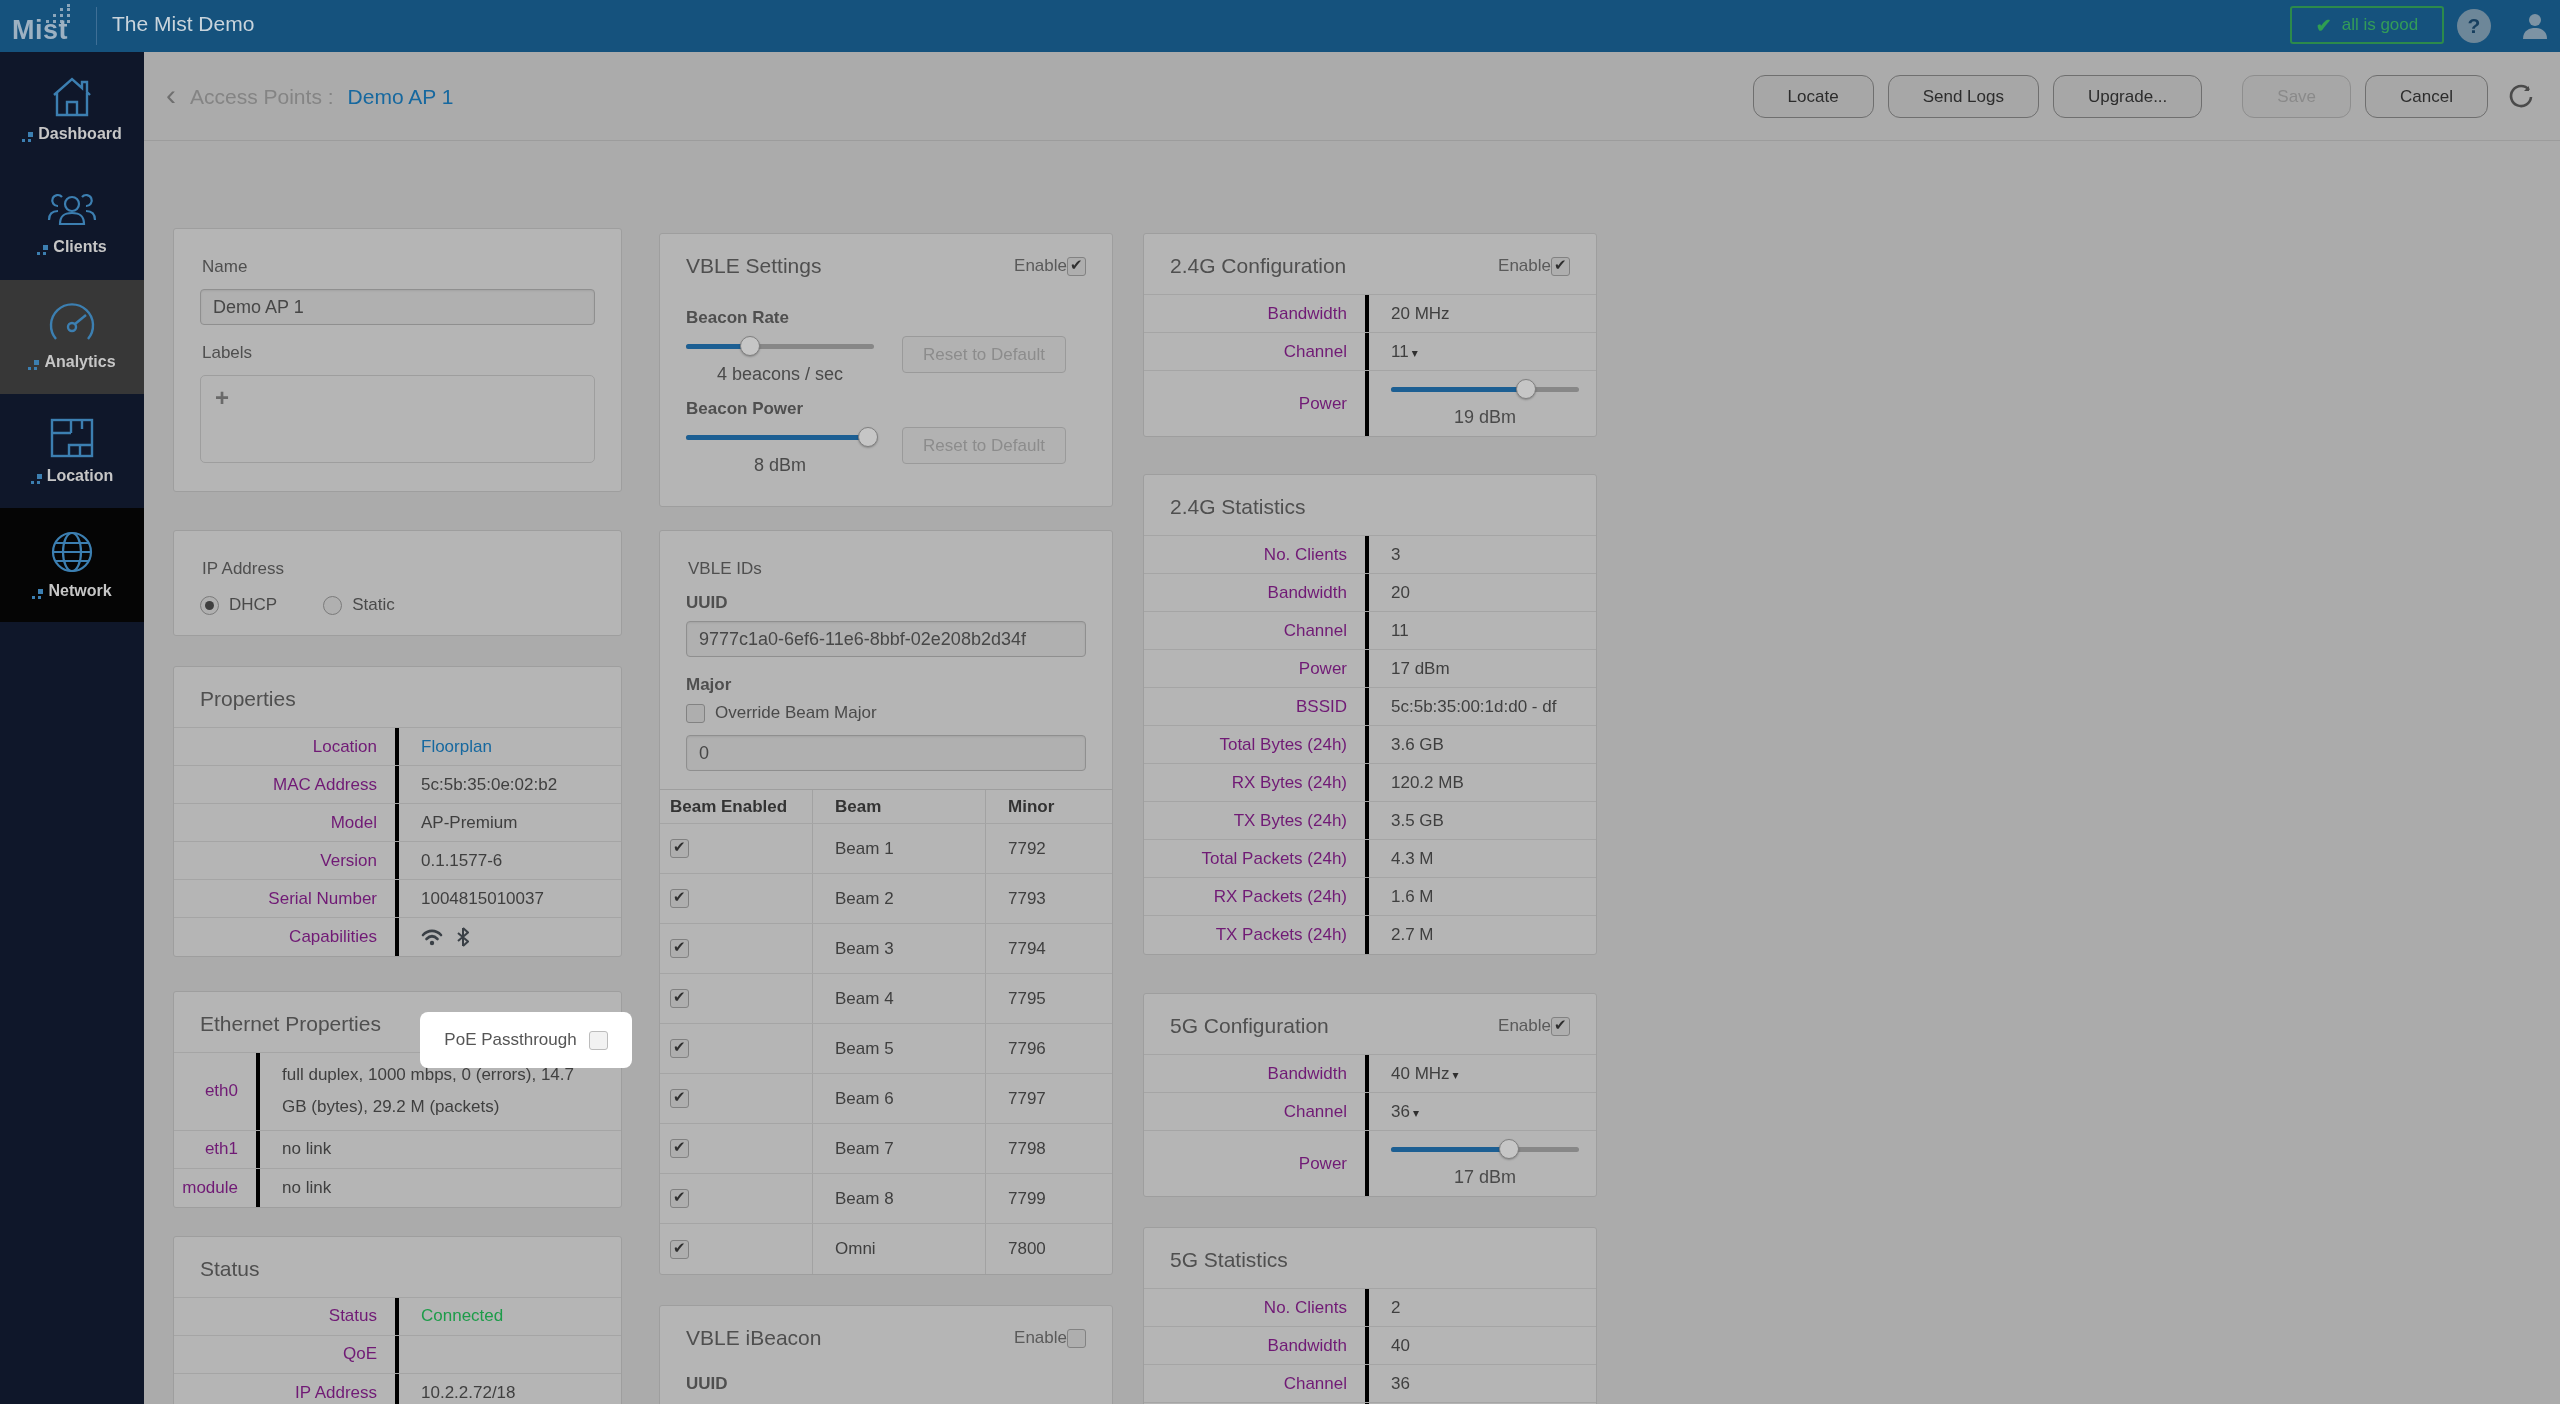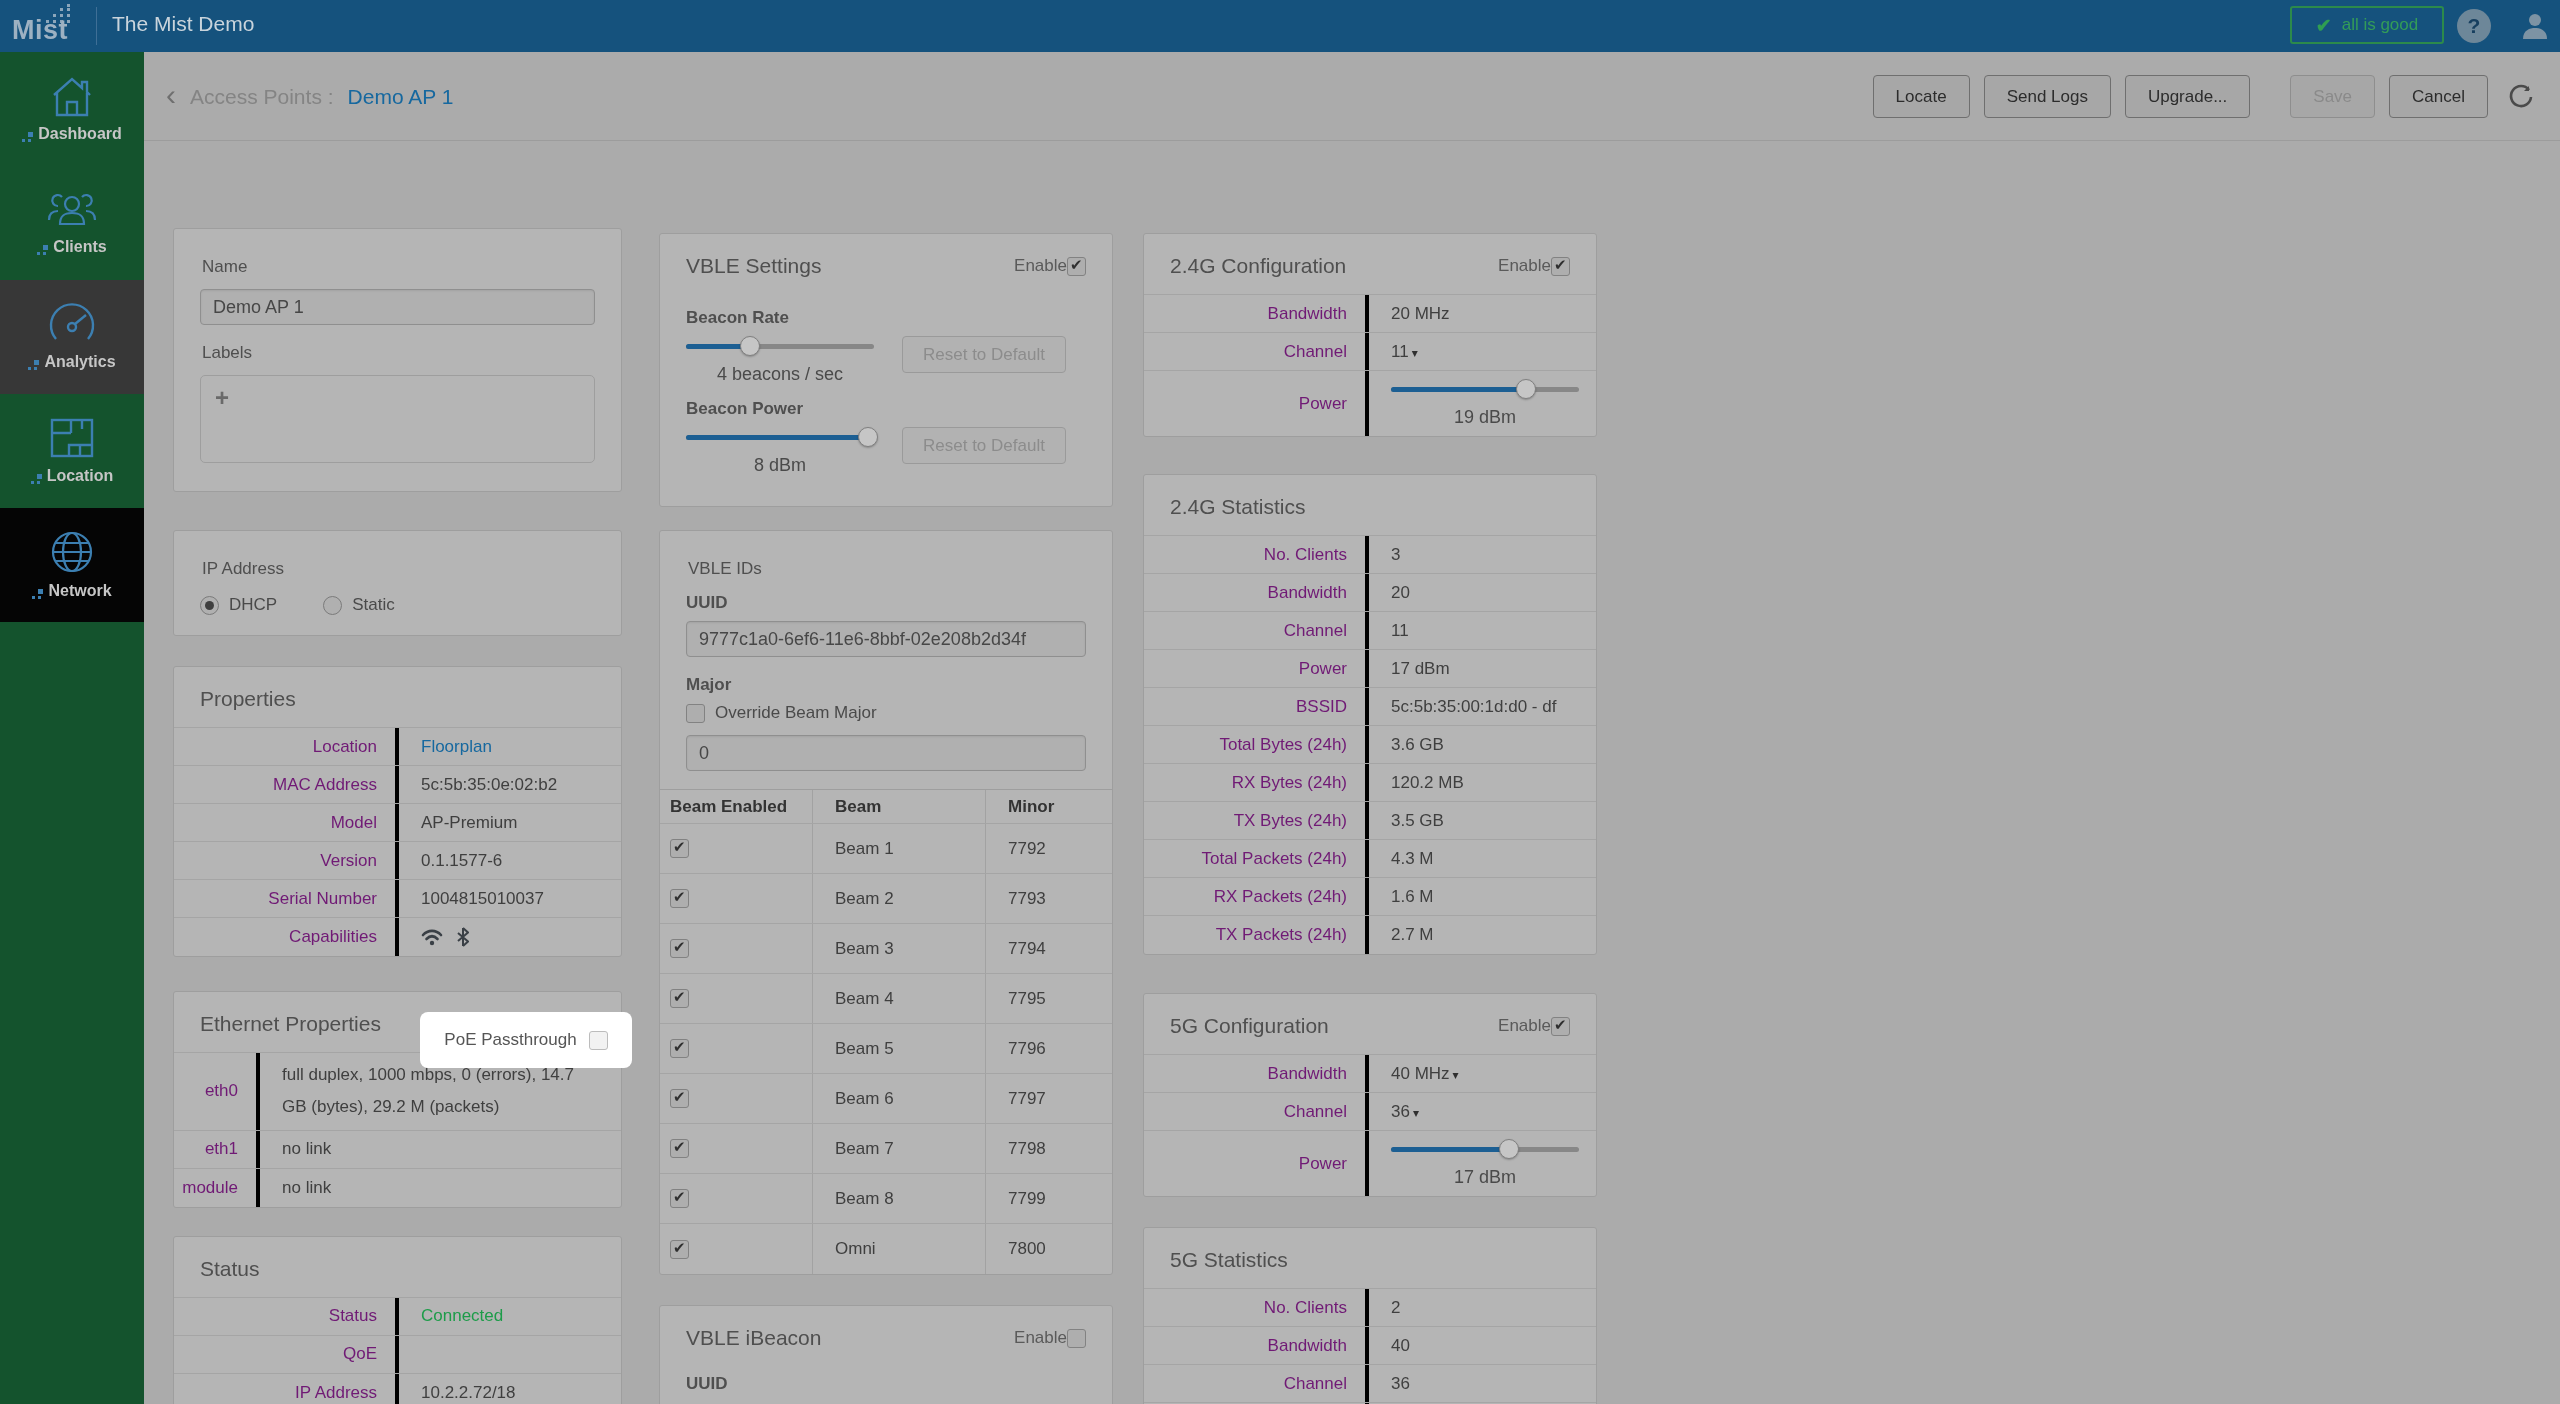--- a/index.html
+++ b/index.html
@@ -14,37 +14,37 @@
   .logo-divider { position:absolute; left:96px; top:7px; width:1px; height:38px; background:#3f6f96; }
   .topbar-title { position:absolute; left:112px; top:12px; font-size:21px; color:#c9d4dc; }
   .status-badge { position:absolute; left:2290px; top:6px; width:154px; height:38px; border:2px solid #2c8a4b; border-radius:3px;
                   display:flex; align-items:center; justify-content:center; gap:10px; color:#339c58; font-size:17px; }
   .status-badge .check { font-size:19px; font-weight:bold; color:#2f9e52; }
   .help-btn { position:absolute; left:2457px; top:9px; width:34px; height:34px; border-radius:50%; background:#6d8799;
               display:flex; align-items:center; justify-content:center; font-size:21px; font-weight:bold; color:#173f5f; }
   .user-btn { position:absolute; left:2518px; top:9px; width:34px; height:34px; }
 
   
-  .sidebar { position:absolute; left:0; top:52px; width:144px; height:1352px; background:#14532d; z-index:20; }
+  .sidebar { position:absolute; left:0; top:52px; width:144px; height:1352px; background:#0f172a; z-index:20; }
   .side-item { width:144px; height:114px; display:flex; flex-direction:column; align-items:center; justify-content:center; gap:8px; cursor:pointer; }
   .side-item.hover { background:#373737; }
   .side-item.active { background:#050505;align-items:center; }
   .side-label { display:flex; align-items:flex-end; gap:4px; color:#c6c6c6; font-size:16px; font-weight:bold; }
   .side-icon { display:block; }
 
   
   .content { position:absolute; left:144px; top:52px; width:2416px; height:1352px; background:#ababab; }
   .page-header { position:absolute; left:0; top:0; width:2416px; height:89px; border-bottom:1px solid #9c9c9c;
                  display:flex; align-items:center; }
   .breadcrumb { position:absolute; left:22px; top:0; height:89px; display:flex; align-items:center; gap:14px; }
   .crumb-chevron { font-size:30px; color:#6f6f6f; line-height:1; margin-top:-4px; cursor:pointer; }
   .crumb-section { font-size:21px; color:#848484; }
   .crumb-current { font-size:21px; color:#16689f; }
   .header-actions { position:absolute; right:26px; top:0; height:89px; display:flex; align-items:center; gap:14px; }
-  .hbtn { height:43px; padding:0 22px; border:1px solid #6f6f6f; border-radius:4px; background:#a7a7a7;
+  .hbtn { height:43px; padding:0 34px; border:1px solid #6f6f6f; border-radius:12px; background:#a7a7a7;
           font-size:17px; color:#2c2c2c; display:flex; align-items:center; cursor:pointer; font-family:inherit; }
   .hbtn.disabled { border-color:#8e8e8e; color:#8a8a8a; margin-left:26px; }
   .refresh { margin-left:6px; cursor:pointer; }
 
   
   .col { position:absolute; }
   .col1 { left:29px; top:176px; width:449px; }   
   .col2 { left:515px; top:181px; width:454px; }
   .col3 { left:999px; top:181px; width:454px; }
   .panel { background:#b5b5b5; border:1px solid #9e9e9e; border-radius:3px; position:relative; }

